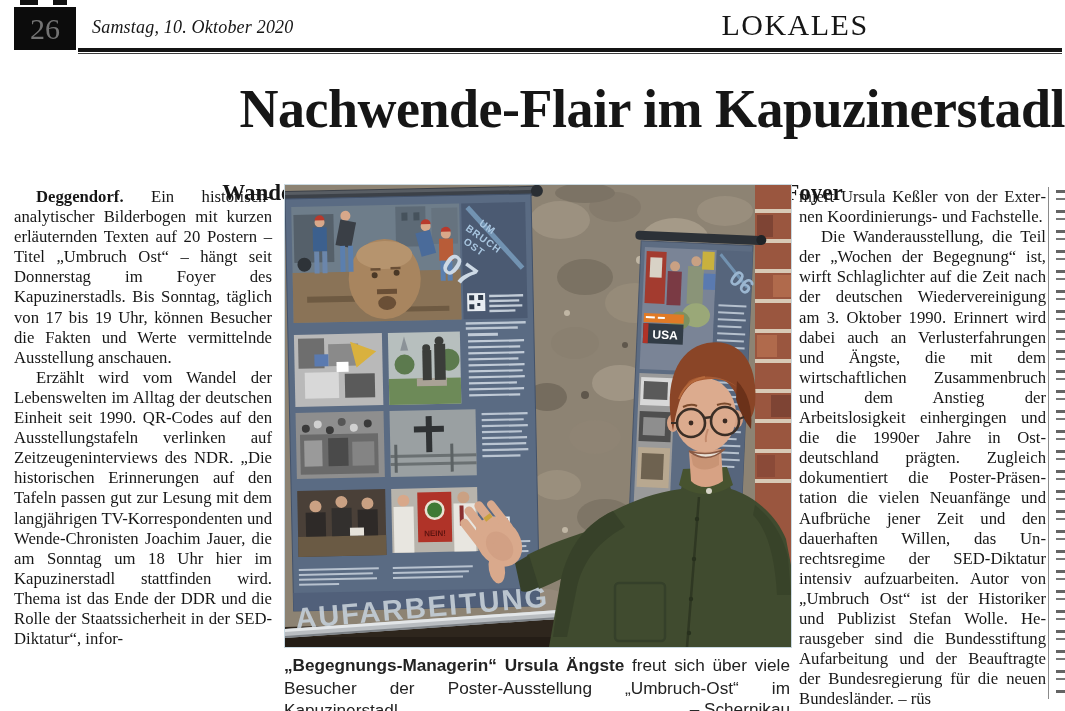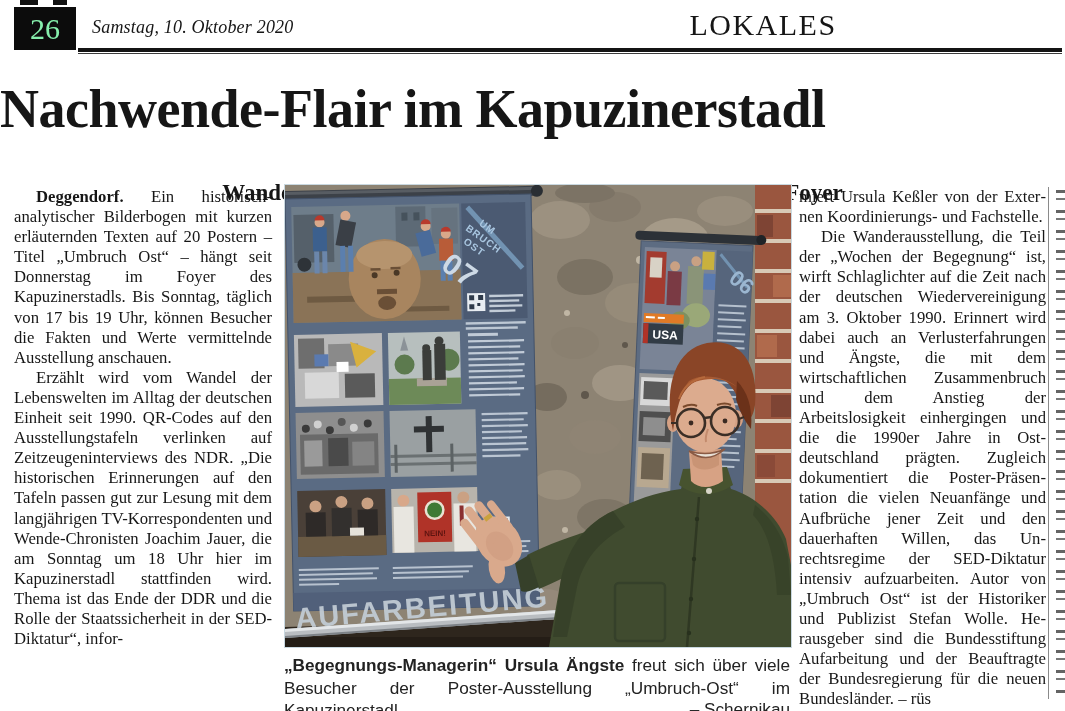--- a/index.html
+++ b/index.html
@@ -1,28 +1,28 @@
 <!DOCTYPE html>
 <html lang="de"><head>
 <meta charset="utf-8">
 <style>
   html,body{margin:0;padding:0;}
   body{width:1065px;height:711px;background:#ffffff;position:relative;overflow:hidden;
        font-family:"Liberation Serif", serif;color:#161616;}
   .abs{position:absolute;}
   
   .topmark{background:#111;height:5px;top:0;}
-  .pageno{left:14px;top:7px;width:62px;height:43px;background:#0c0c0c;color:#86efac;
+  .pageno{left:14px;top:7px;width:62px;height:43px;background:#0c0c0c;color:#737373;
           font-size:30px;text-align:center;line-height:44px;}
   .dateline{left:92px;top:17px;font-size:18px;letter-spacing:.2px;font-style:italic;}
-  .section{left:513px;top:8px;width:500px;text-align:center;font-size:30px;letter-spacing:1.5px;}
+  .section{left:545px;top:8px;width:500px;text-align:center;font-size:30px;letter-spacing:1.5px;}
   .rule{left:78px;top:48px;width:984px;height:8px;
         background:linear-gradient(#141414 0 4px,#ffffff 4px 5px,#3c3c3c 5px 6px,transparent 6px);}
   
-  .headline{left:0;top:78px;width:1065px;text-align:left;font-size:54px;font-weight:700;
+  .headline{left:0;top:78px;width:1065px;text-align:right;font-size:54px;font-weight:700;
             letter-spacing:-.5px;}
   .subhead{left:0;top:146px;width:1065px;text-align:center;font-size:23px;font-weight:700;margin-top:34px;}
   
   .col{top:187px;font-size:16.7px;line-height:20.1px;text-align:justify;}
   .col-left{left:14px;width:258px;}
   .col-right{left:799px;width:247px;}
   .para{margin:0;hyphens:manual;}
   .para.indent{text-indent:22px;}
   .lead{font-weight:700;}
   

